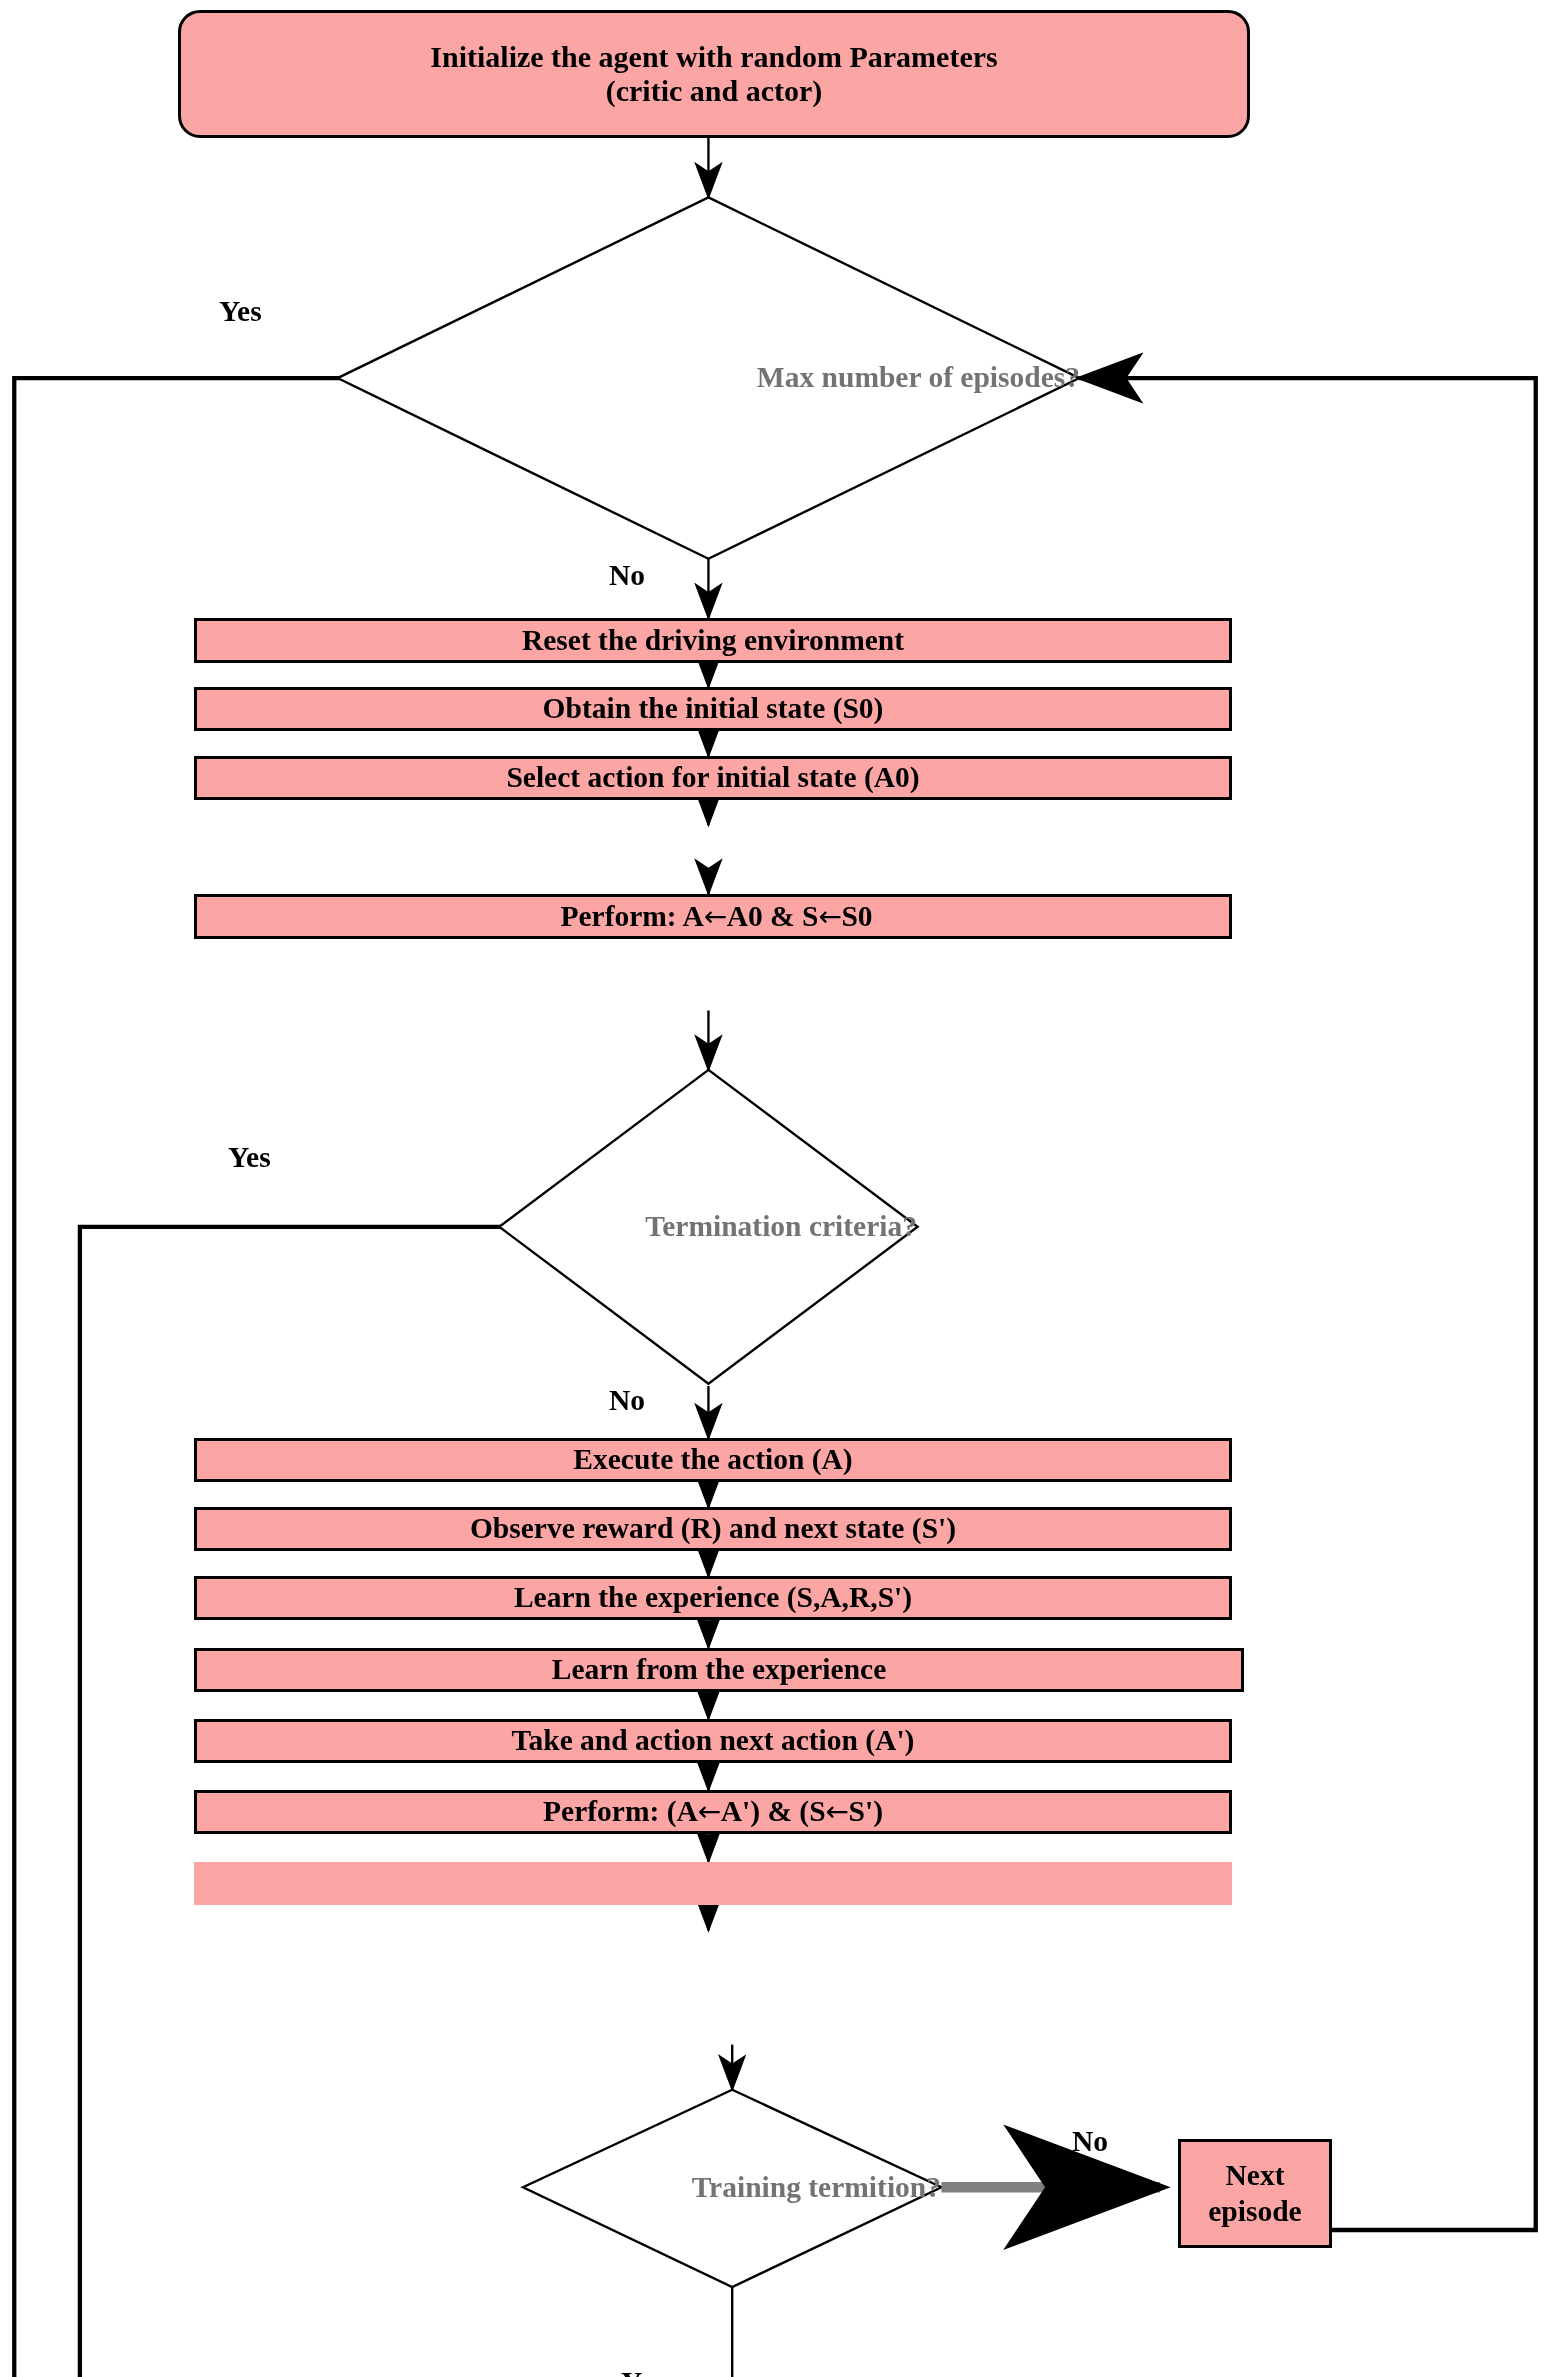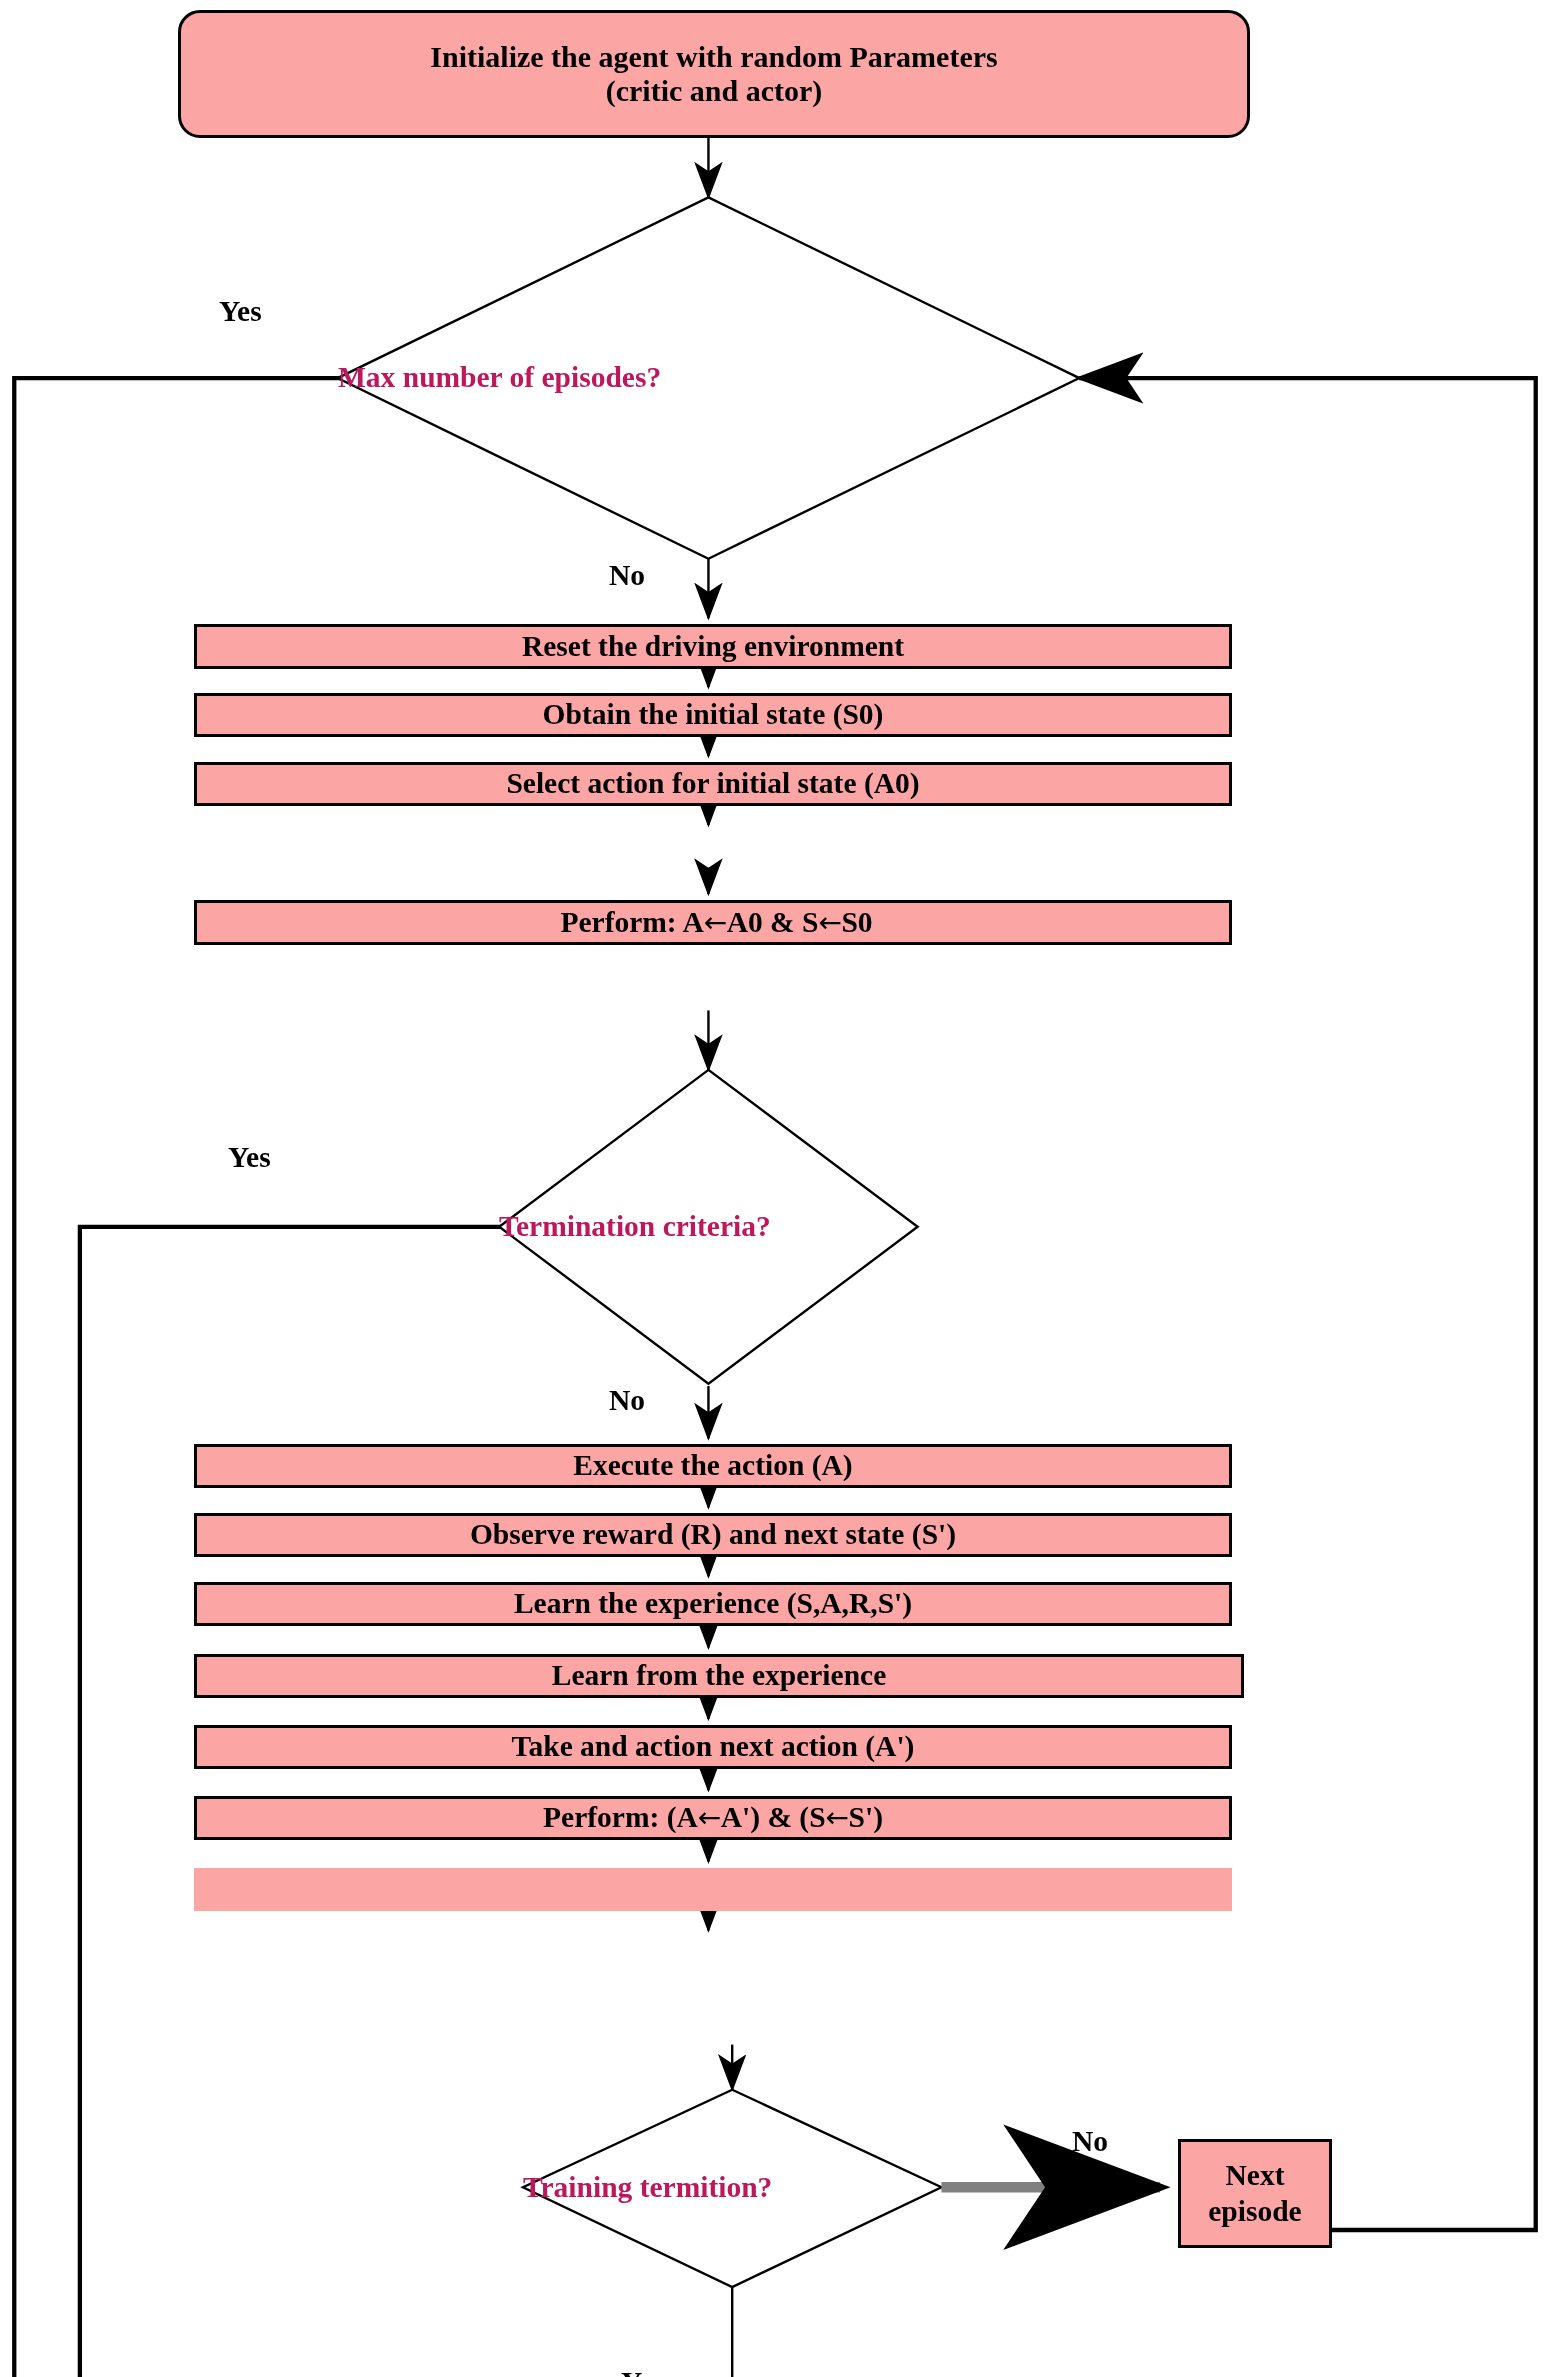--- a/index.html
+++ b/index.html
@@ -28,33 +28,32 @@
   }
   .terminal{
     border:3.3px solid #000000;
     border-radius:22px;
     font-size:30px;
   }
   .process{
     border:3.3px solid #000000;
     font-size:29.5px;
     white-space:nowrap;
-    margin-top:6px;
   }
   .smallbox{
     border:3.3px solid #000000;
     font-size:29.5px;
     line-height:1.22;
   }
   .diamond-label{
     position:absolute;
     left:0;
     width:100%;
-    text-align:left;
-    color:#be185d;
+    text-align:right;
+    color:#737373;
     font-weight:bold;
     font-size:29.5px;
     white-space:nowrap;
     z-index:4;
     background:transparent;
   }
   .edge-label{
     position:absolute;
     color:#000000;
     font-weight:bold;

